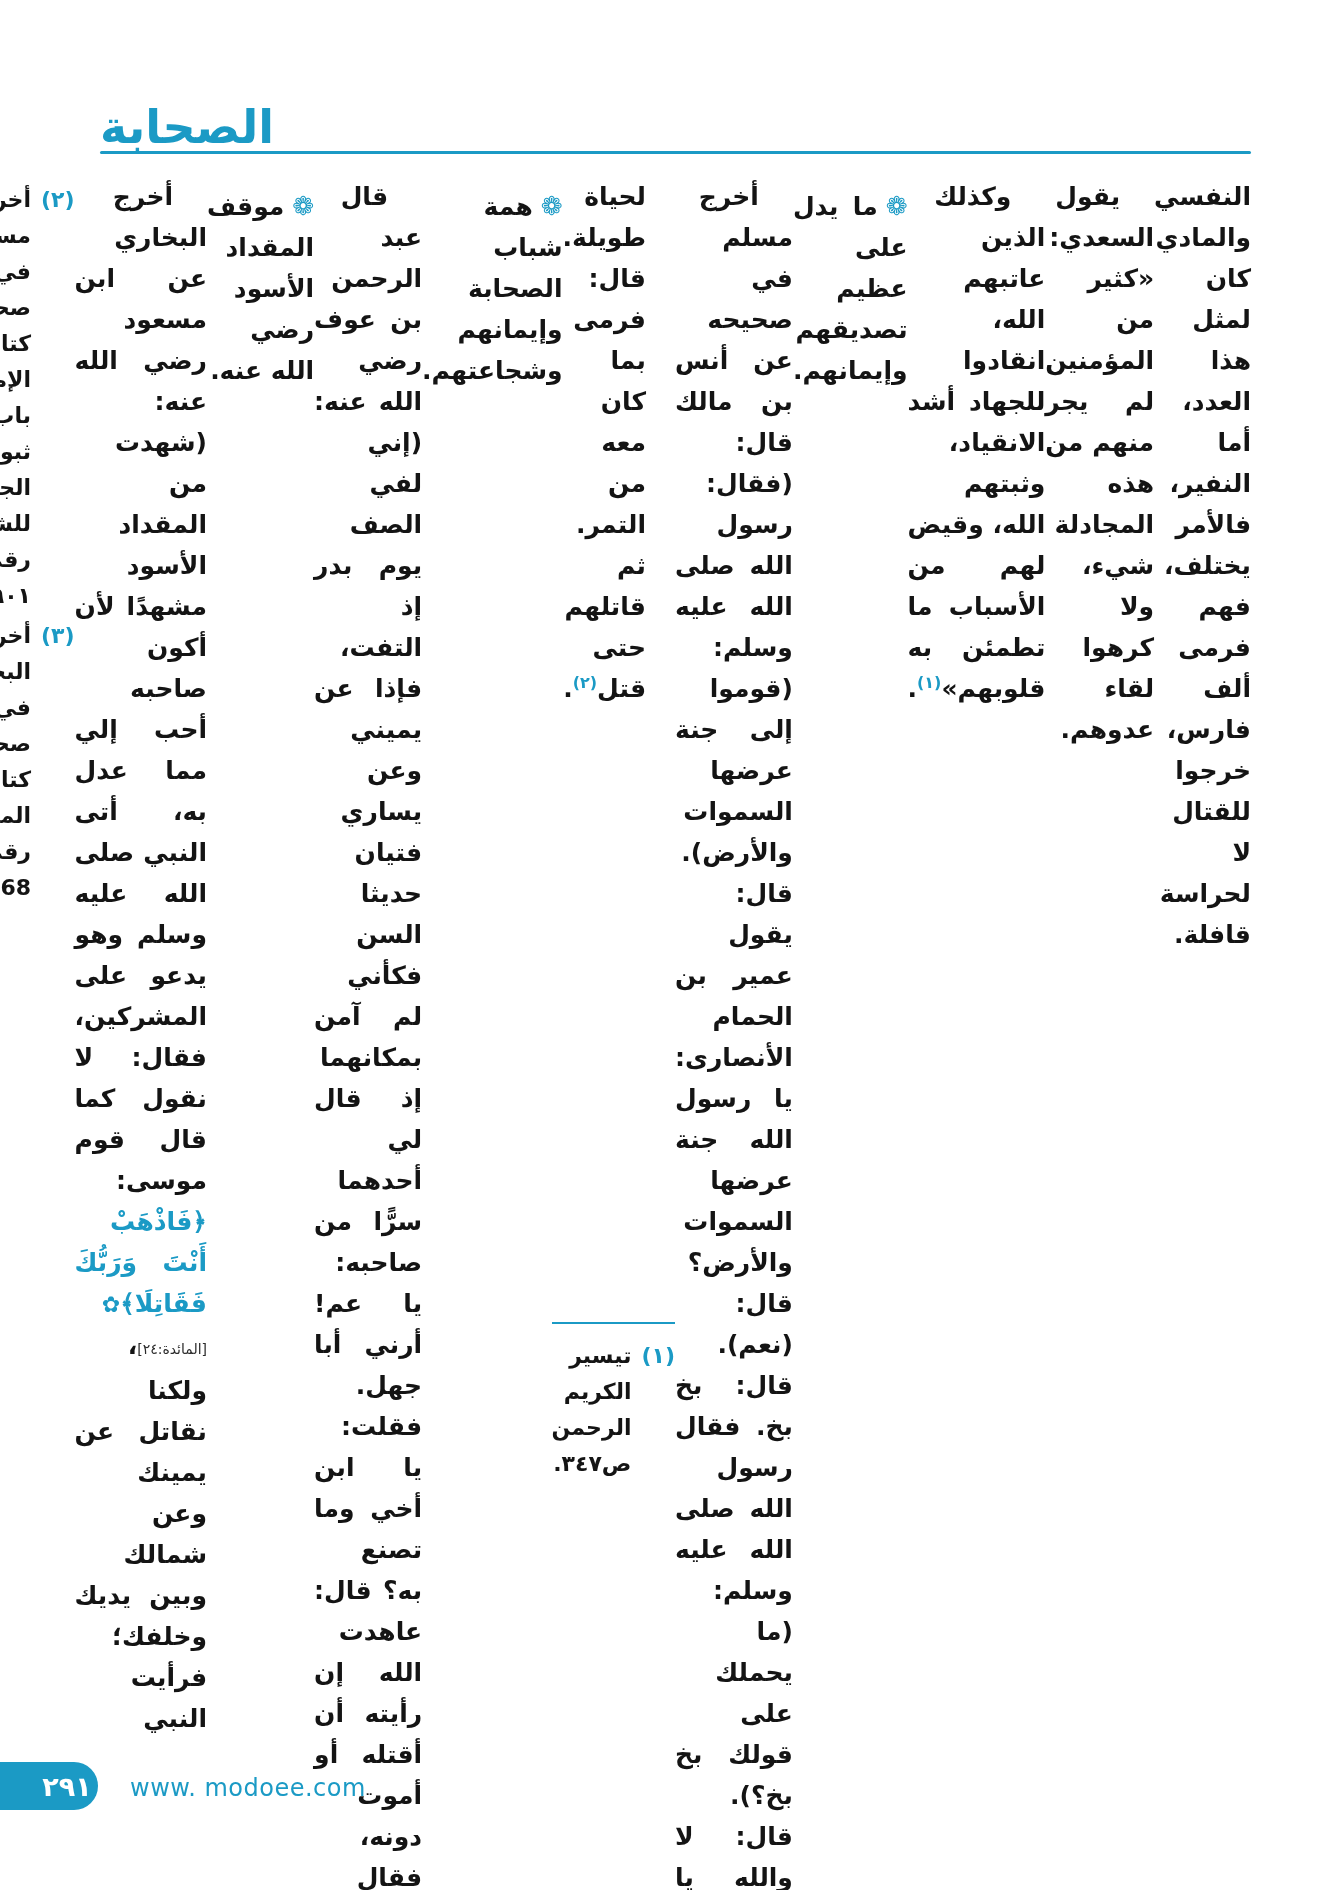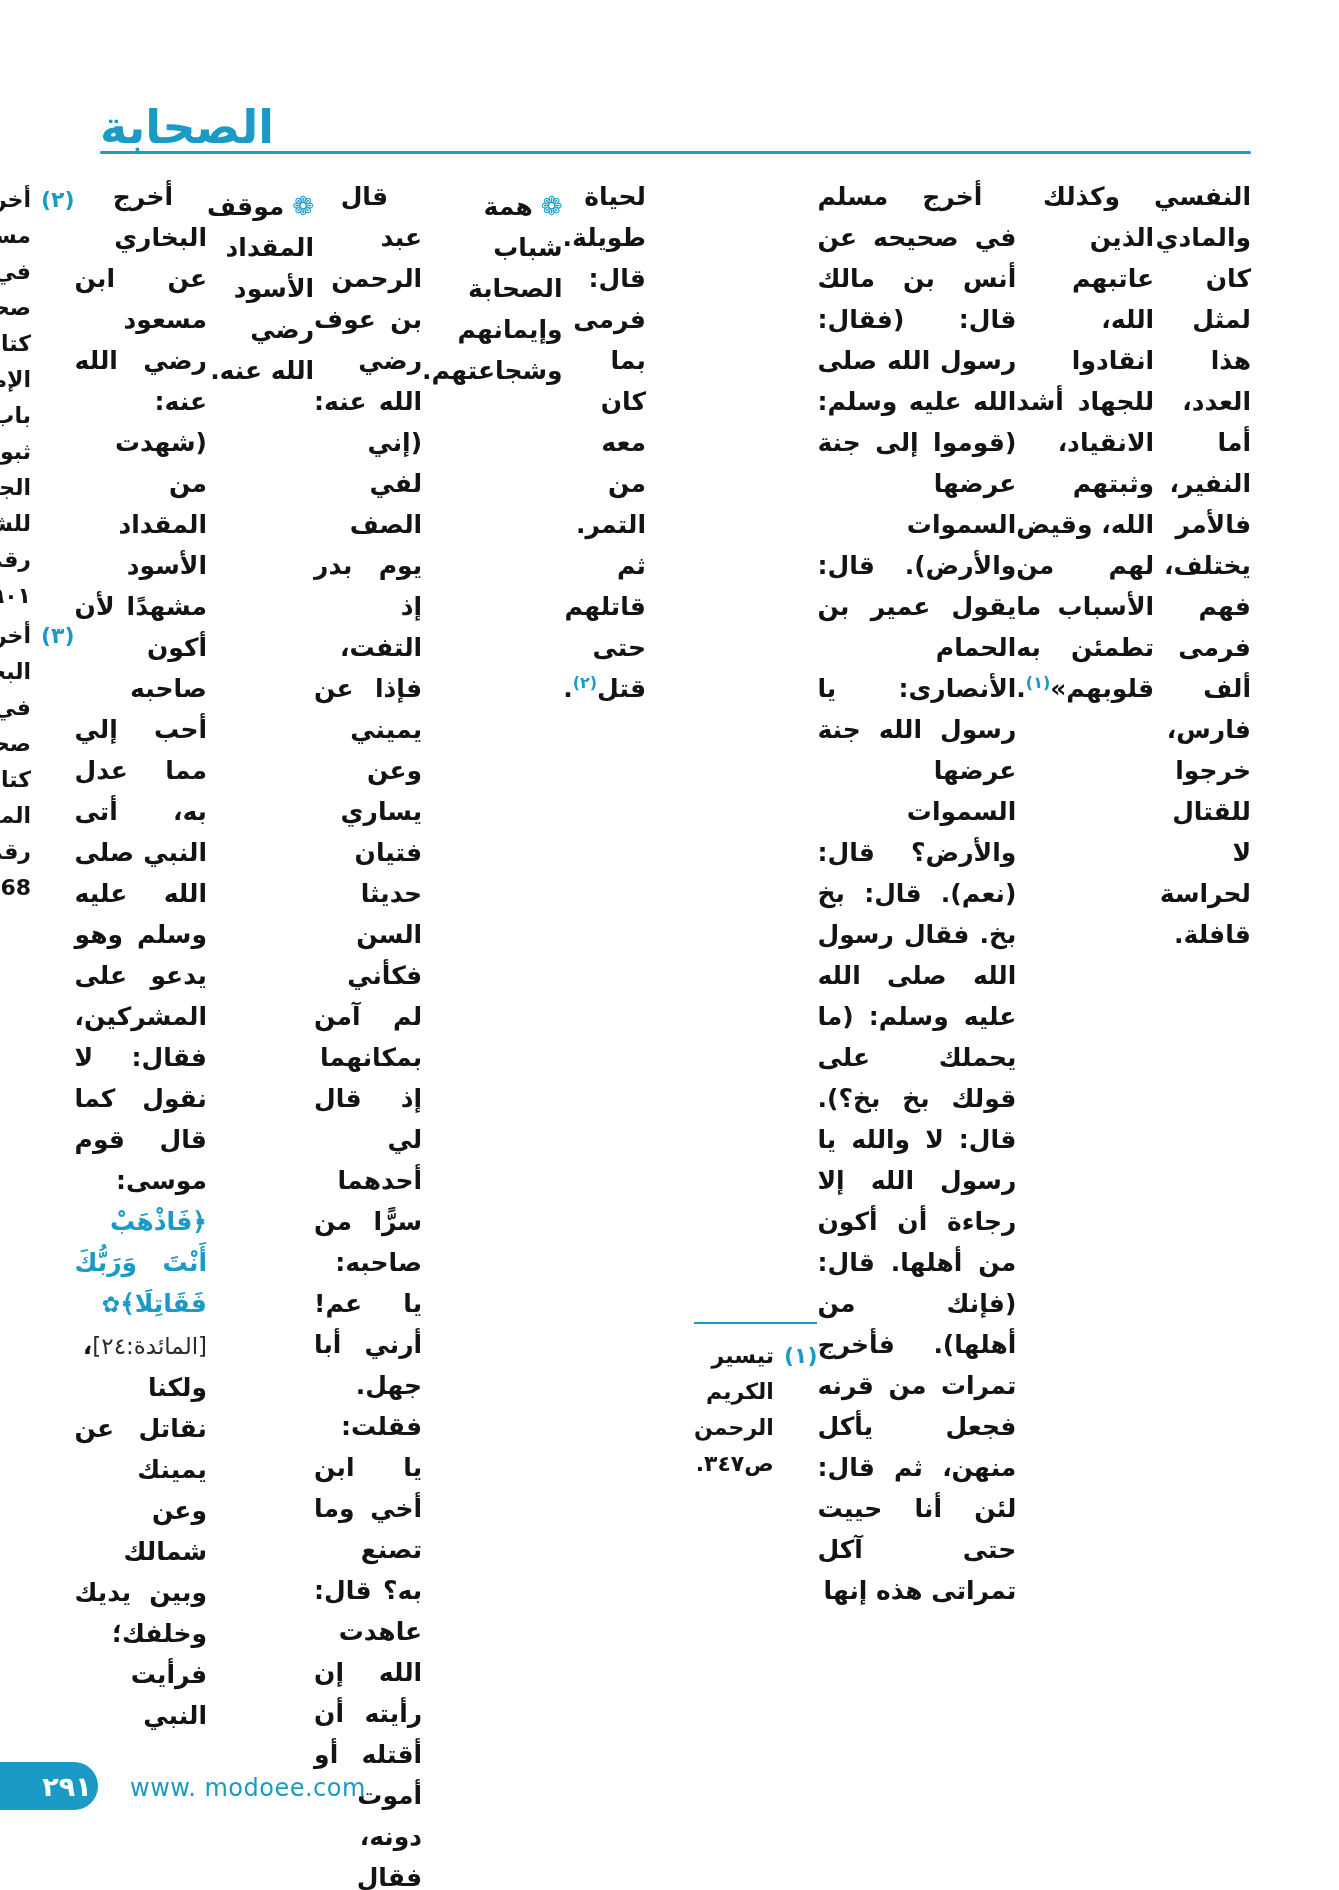--- a/index.html
+++ b/index.html
@@ -82,21 +82,21 @@
   }
   .verse{
     color:var(--accent);
     font-weight:700;
   }
   .verse-orn{
     color:var(--accent);
     font-size:22px;
   }
   .verse-ref{
-    font-size:23px;
+    font-size:14px;
     font-weight:400;
     color:#2b2b2b;
   }
   
   .footnotes{
     margin-top:6px;
   }
   .footnotes-bottom{
     margin-top:auto;
   }
@@ -161,21 +161,23 @@
 
   <div class="page-header">
     <span class="header-title">الصحابة</span>
     <div class="header-line"></div>
   </div>
 
   <div class="content">
 
     <div class="col">
       <p>النفسي والمادي كان لمثل هذا العدد، أما النفير، فالأمر يختلف، فهم فرمى ألف فارس، خرجوا للقتال لا لحراسة قافلة.</p>
+      <p class="indent">يقول السعدي: «كثير من المؤمنين لم يجر منهم من هذه المجادلة شيء، ولا كرهوا لقاء عدوهم.</p>
       <p class="indent"><span>وكذلك الذين عاتبهم الله، انقادوا للجهاد أشد الانقياد، وثبتهم الله، وقيض لهم من الأسباب ما تطمئن به قلوبهم»</span><sup class="fn-mark">(١)</sup><span>.</span></p>
+      <p class="section-head"><span class="flower">❁</span><span>ما يدل على عظيم تصديقهم وإيمانهم.</span></p>
       <p class="indent">أخرج مسلم في صحيحه عن أنس بن مالك قال: (فقال: رسول الله صلى الله عليه وسلم: (قوموا إلى جنة عرضها السموات والأرض). قال: يقول عمير بن الحمام الأنصارى: يا رسول الله جنة عرضها السموات والأرض؟ قال: (نعم). قال: بخ بخ. فقال رسول الله صلى الله عليه وسلم: (ما يحملك على قولك بخ بخ؟). قال: لا والله يا رسول الله إلا رجاءة أن أكون من أهلها. قال: (فإنك من أهلها). فأخرج تمرات من قرنه فجعل يأكل منهن، ثم قال: لئن أنا حييت حتى آكل تمراتى هذه إنها</p>
 
       <div class="footnotes footnotes-bottom">
         <div class="fn-sep"></div>
         <div class="fn-row">
           <span class="fn-num">(١)</span>
           <span class="fn-text">تيسير الكريم الرحمن ص٣٤٧.</span>
         </div>
       </div>
     </div>

